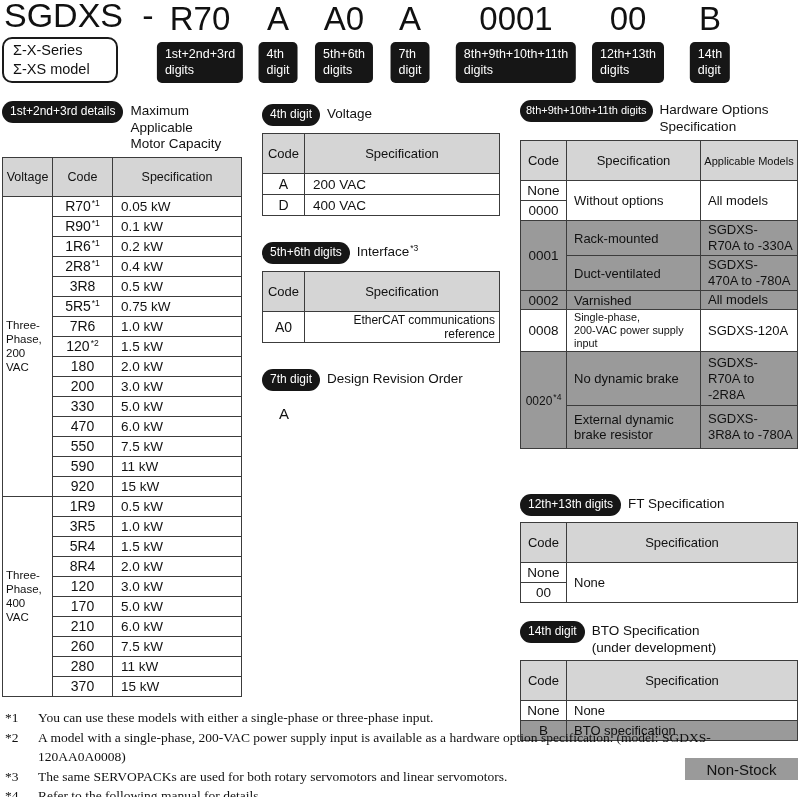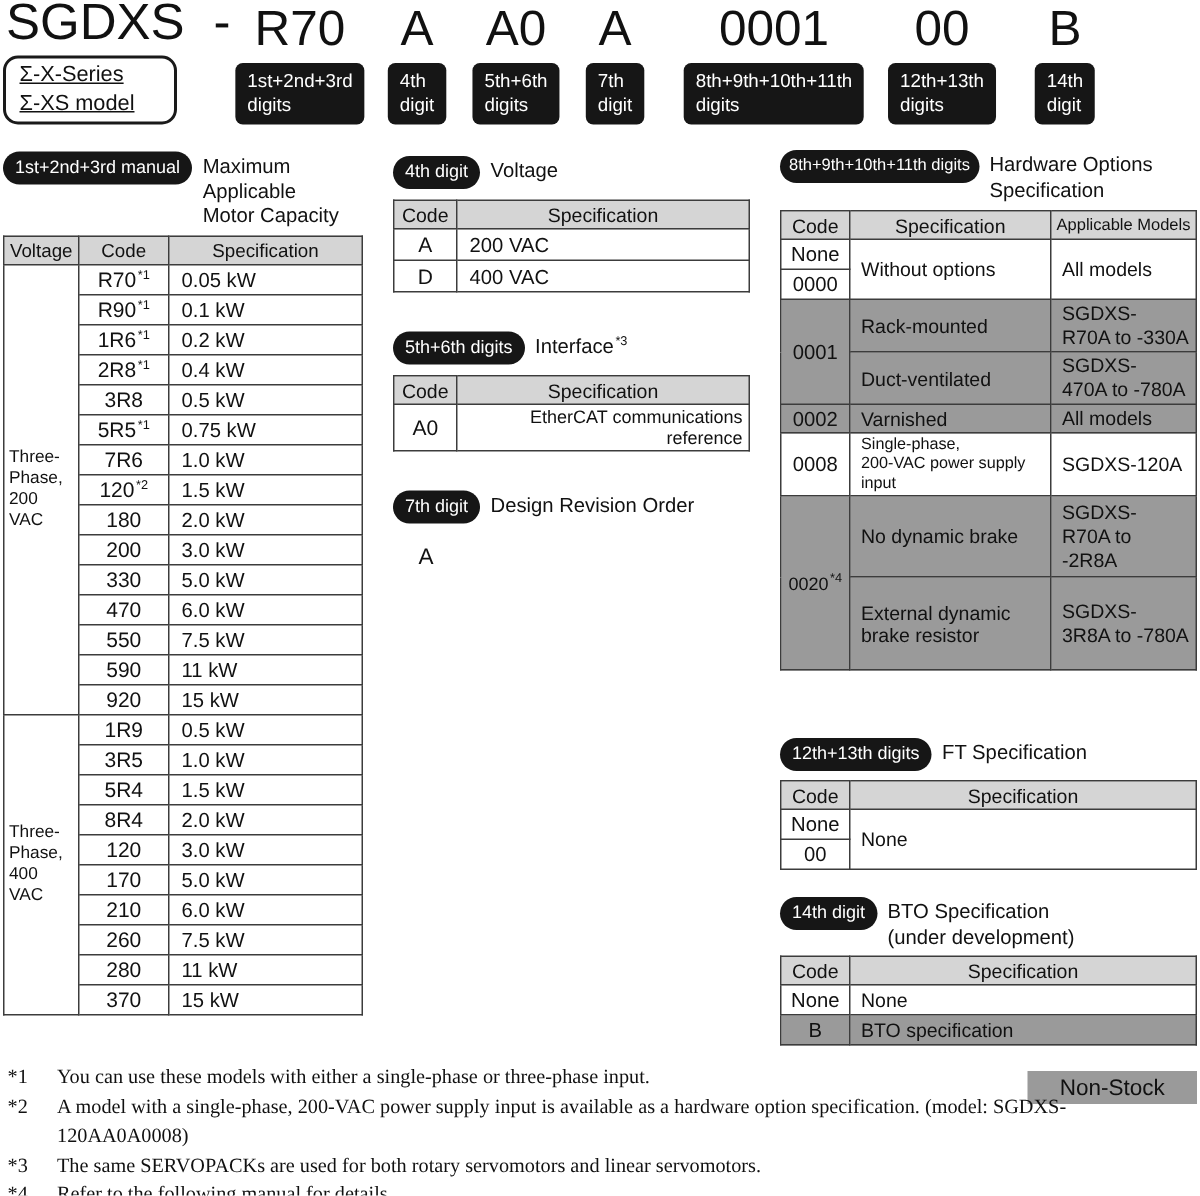--- a/index.html
+++ b/index.html
@@ -11,21 +11,21 @@
   body{position:relative;background:var(--background);color:var(--text);
        font-family:"Liberation Sans",sans-serif;}
   .page{position:absolute;inset:0;}
 
   
   .header{position:absolute;left:0;top:0;width:800px;height:98px;}
   .prefix{position:absolute;left:4px;top:-5px;font-size:34px;line-height:40px;}
   .dash{position:absolute;left:137px;top:-5px;width:22px;text-align:center;font-size:34px;line-height:40px;}
   .series-box{position:absolute;left:2px;top:37px;width:116px;height:46px;
     border:2px solid #1a1a1a;border-radius:10px;display:flex;flex-direction:column;
-    justify-content:center;padding-left:9px;font-size:14.5px;line-height:19px;text-decoration:underline;}
+    justify-content:center;padding-left:9px;font-size:14.5px;line-height:19px;}
   .parts{position:absolute;left:0;top:0;width:100%;height:98px;}
   .part{position:absolute;top:0;transform:translateX(-50%);display:flex;
         flex-direction:column;align-items:center;}
   .part:nth-child(1){left:200px}.part:nth-child(2){left:278px}
   .part:nth-child(3){left:344px}.part:nth-child(4){left:410px}
   .part:nth-child(5){left:516px}.part:nth-child(6){left:628px}
   .part:nth-child(7){left:710px}
   .part-code{font-size:33px;line-height:38px;height:40px;}
   .part-badge{background:var(--badge_bg);color:#fff;border-radius:5px;
     padding:4px 8px 5px;font-size:12.5px;line-height:16px;
@@ -40,21 +40,21 @@
 
   
   .col-left{position:absolute;left:2px;top:101px;width:240px;}
   .col-mid{position:absolute;left:262px;top:104px;width:238px;}
   .col-right{position:absolute;left:520px;top:100px;width:278px;}
 
   
   table{border-collapse:collapse;width:100%;table-layout:fixed;}
   th,td{border:1px solid var(--border);}
   th{background:var(--table_header_bg);font-weight:normal;font-size:13px;
-     height:19px;padding:1px 2px;}
+     height:19px;padding:12px 2px;}
   td{font-size:13.5px;padding:1px 4px;white-space:pre-line;vertical-align:middle;}
   .code-cell{text-align:center;padding:1px 2px;}
   .spec-cell{text-align:left;padding-left:8px;}
   .gray td{background:var(--gray_fill);}
   .sup{font-size:8.5px;position:relative;top:-5px;margin-left:1px;}
   .small-code .code-text{font-size:12px;}
 
   .cap{margin-top:4px;}
   .cap th{font-size:12.5px;}
   .cap td{height:20px;}
@@ -77,21 +77,21 @@
   .hw .spec-cell.small{font-size:10.8px;line-height:13px;}
   .hw .models-cell{text-align:left;padding-left:7px;line-height:16px;}
   .hw .code-cell{font-size:13.5px;}
   .hw tbody tr:nth-child(1) td{height:20px}
   .hw tbody tr:nth-child(2) td{height:20px}
   .hw tbody tr:nth-child(3) td{height:35px}
   .hw tbody tr:nth-child(4) td{height:35px}
   .hw tbody tr:nth-child(5) td{height:19px}
   .hw tbody tr:nth-child(6) td{height:33px}
   .hw tbody tr:nth-child(7) td{height:54px}
-  .hw tbody tr:nth-child(8) td{height:62px}
+  .hw tbody tr:nth-child(8) td{height:43px}
 
   .sec-ft{margin-top:45px;}
   .ft-table{margin-top:6px;}
   .ft-table td{height:20px;}
   .ft-table .spec-cell,.bto-table .spec-cell{font-size:13px;padding-left:7px;}
   .sec-bto{margin-top:18px;}
   .bto-table{margin-top:4px;}
   .bto-table td{height:20px;}
 
   .nonstock{width:113px;height:22px;background:var(--gray_fill);
@@ -165,21 +165,21 @@
           <div class="part-badge">
             <div class="bl">14th</div>
             <div class="bl">digit</div>
           </div>
         </div>
       </div>
   </div>
 
   <div class="col-left">
     <div class="sec-head">
-      <div class="pill">1st+2nd+3rd manual</div>
+      <div class="pill">1st+2nd+3rd details</div>
       <div class="sec-title">Maximum Applicable
 Motor Capacity</div>
     </div>
     <table class="cap">
       <colgroup>
           <col style="width:50px">
           <col style="width:60px">
           <col>
         </colgroup>
       <thead>

